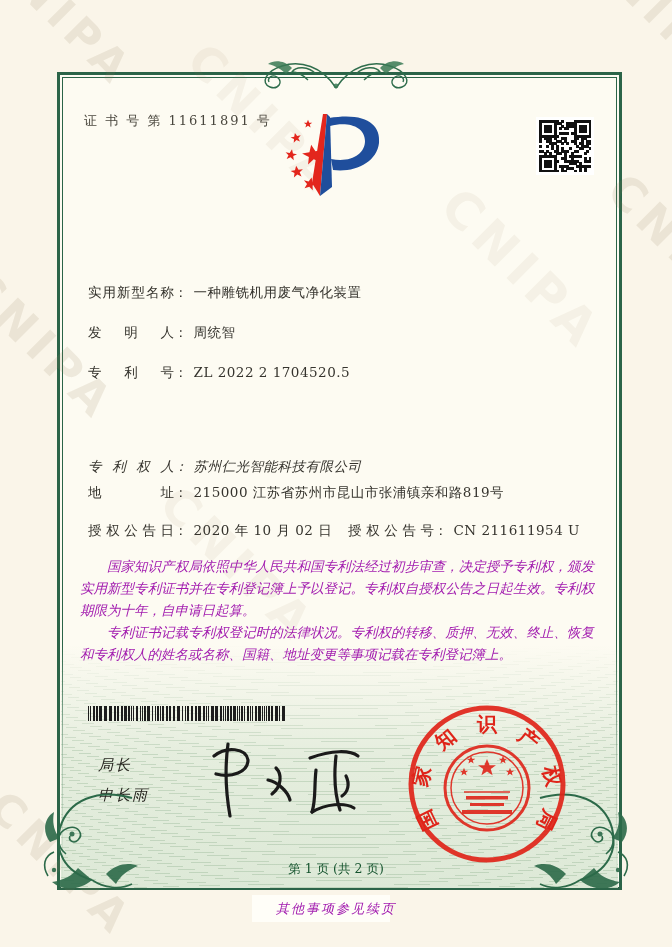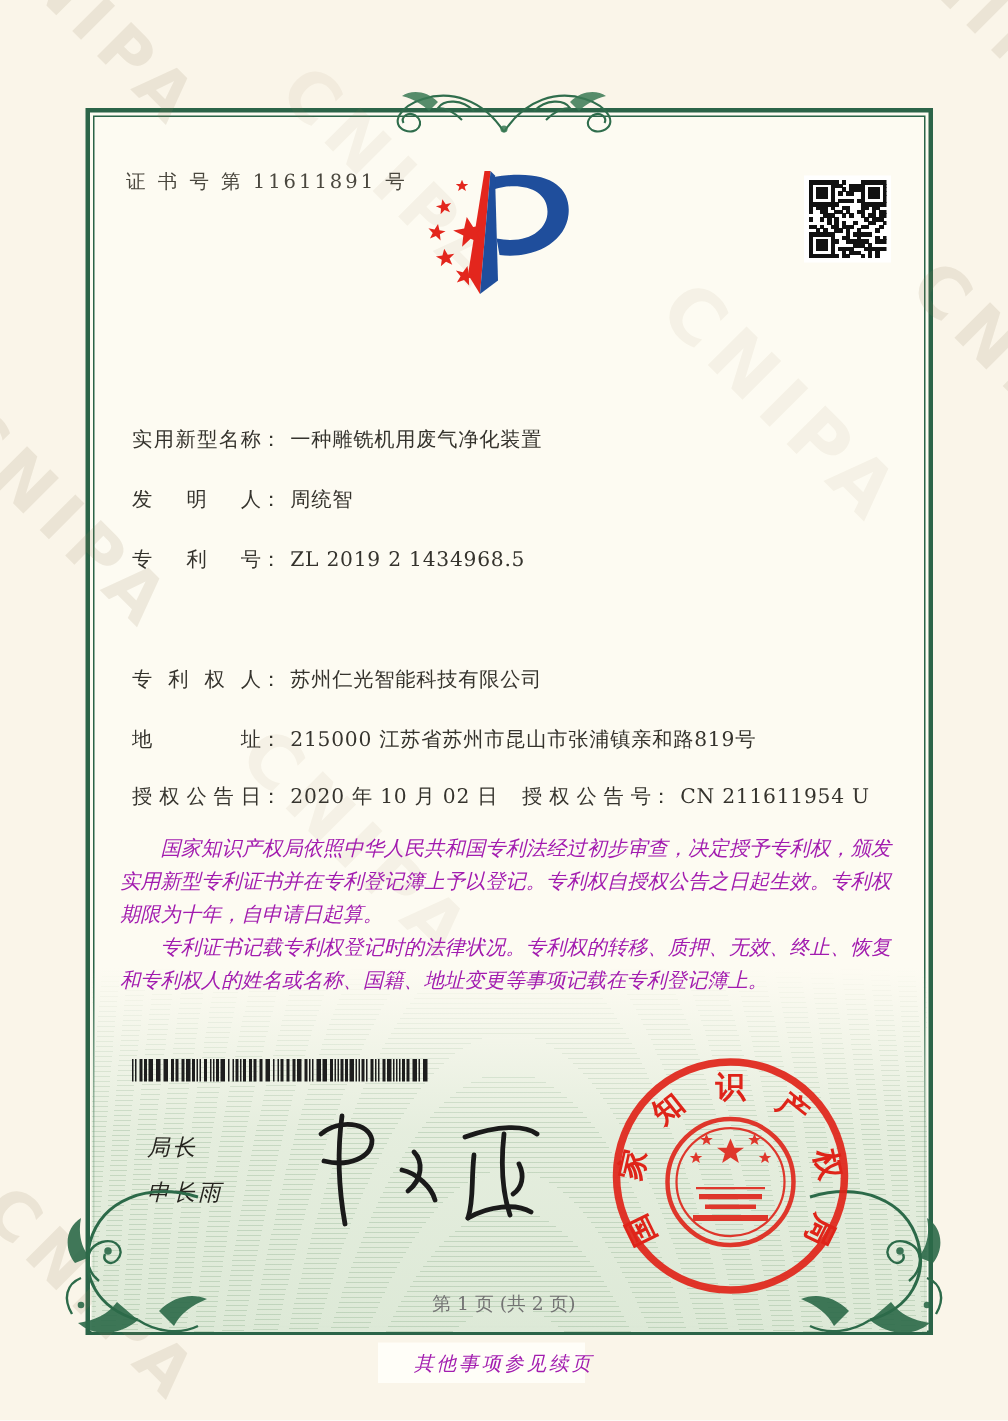--- a/index.html
+++ b/index.html
@@ -69,21 +69,21 @@
   .officer div{margin-bottom:11px;font-style:italic;}
   .signature{position:absolute; left:198px; top:730px; z-index:4;}
   
   .seal{position:absolute; left:404px; top:700px; z-index:5;}
   .seal-char{font-size:20px; font-weight:bold; fill:#df2419; text-anchor:middle;
     font-family:"DejaVu Sans","Liberation Sans",sans-serif;}
   .sealdate{position:absolute; left:406px; top:825px; width:164px; text-align:center;
     font-size:15px; color:#181612; z-index:6; letter-spacing:1px;}
   
   .pagenum{position:absolute; left:0; top:861px; width:672px; text-align:center;
-    font-size:12.5px; color:#737373; z-index:3;}
+    font-size:12.5px; color:#14532d; z-index:3;}
   .contband{position:absolute; left:252px; top:895px; width:138px; height:27px;
     background:#fffef8; z-index:3;}
   .conttext{position:absolute; left:0; top:900px; width:672px; text-align:center;
     font-size:13px; font-style:italic; color:#a21caf; z-index:4; letter-spacing:2px;}
 </style>
 </head>
 <body>
 
 <div class="page">
 
@@ -403,23 +403,23 @@
   </div>
 
 
   <div class="frow" style="top:324px;">
     <span class="flabel">发明人</span><span class="fcolon">：</span><span class="fvalue">周统智</span>
   </div>
   <div class="frow" style="top:284px;">
     <span class="flabel">实用新型名称</span><span class="fcolon">：</span><span class="fvalue">一种雕铣机用废气净化装置</span>
   </div>
   <div class="frow" style="top:364px;">
-    <span class="flabel">专利号</span><span class="fcolon">：</span><span class="fvalue">ZL 2019 2 1434968.5</span>
-  </div>
-  <div class="frow" style="top:444px;">
+    <span class="flabel">专利号</span><span class="fcolon">：</span><span class="fvalue">ZL 2022 2 1704520.5</span>
+  </div>
+  <div class="frow" style="top:458px;font-style:italic;">
     <span class="flabel">专利权人</span><span class="fcolon">：</span><span class="fvalue">苏州仁光智能科技有限公司</span>
   </div>
   <div class="frow" style="top:484px;">
     <span class="flabel">地址</span><span class="fcolon">：</span><span class="fvalue">215000 江苏省苏州市昆山市张浦镇亲和路819号</span>
   </div>
   <div class="frow" style="top:522px;">
     <span class="flabel">授权公告日</span><span class="fcolon">：</span><span class="fvalue">2020 年 10 月 02 日</span>
     <span class="fgroup2">
       <span class="flabel">授权公告号</span><span class="fcolon">：</span><span class="fvalue">CN 211611954 U</span>
     </span>

